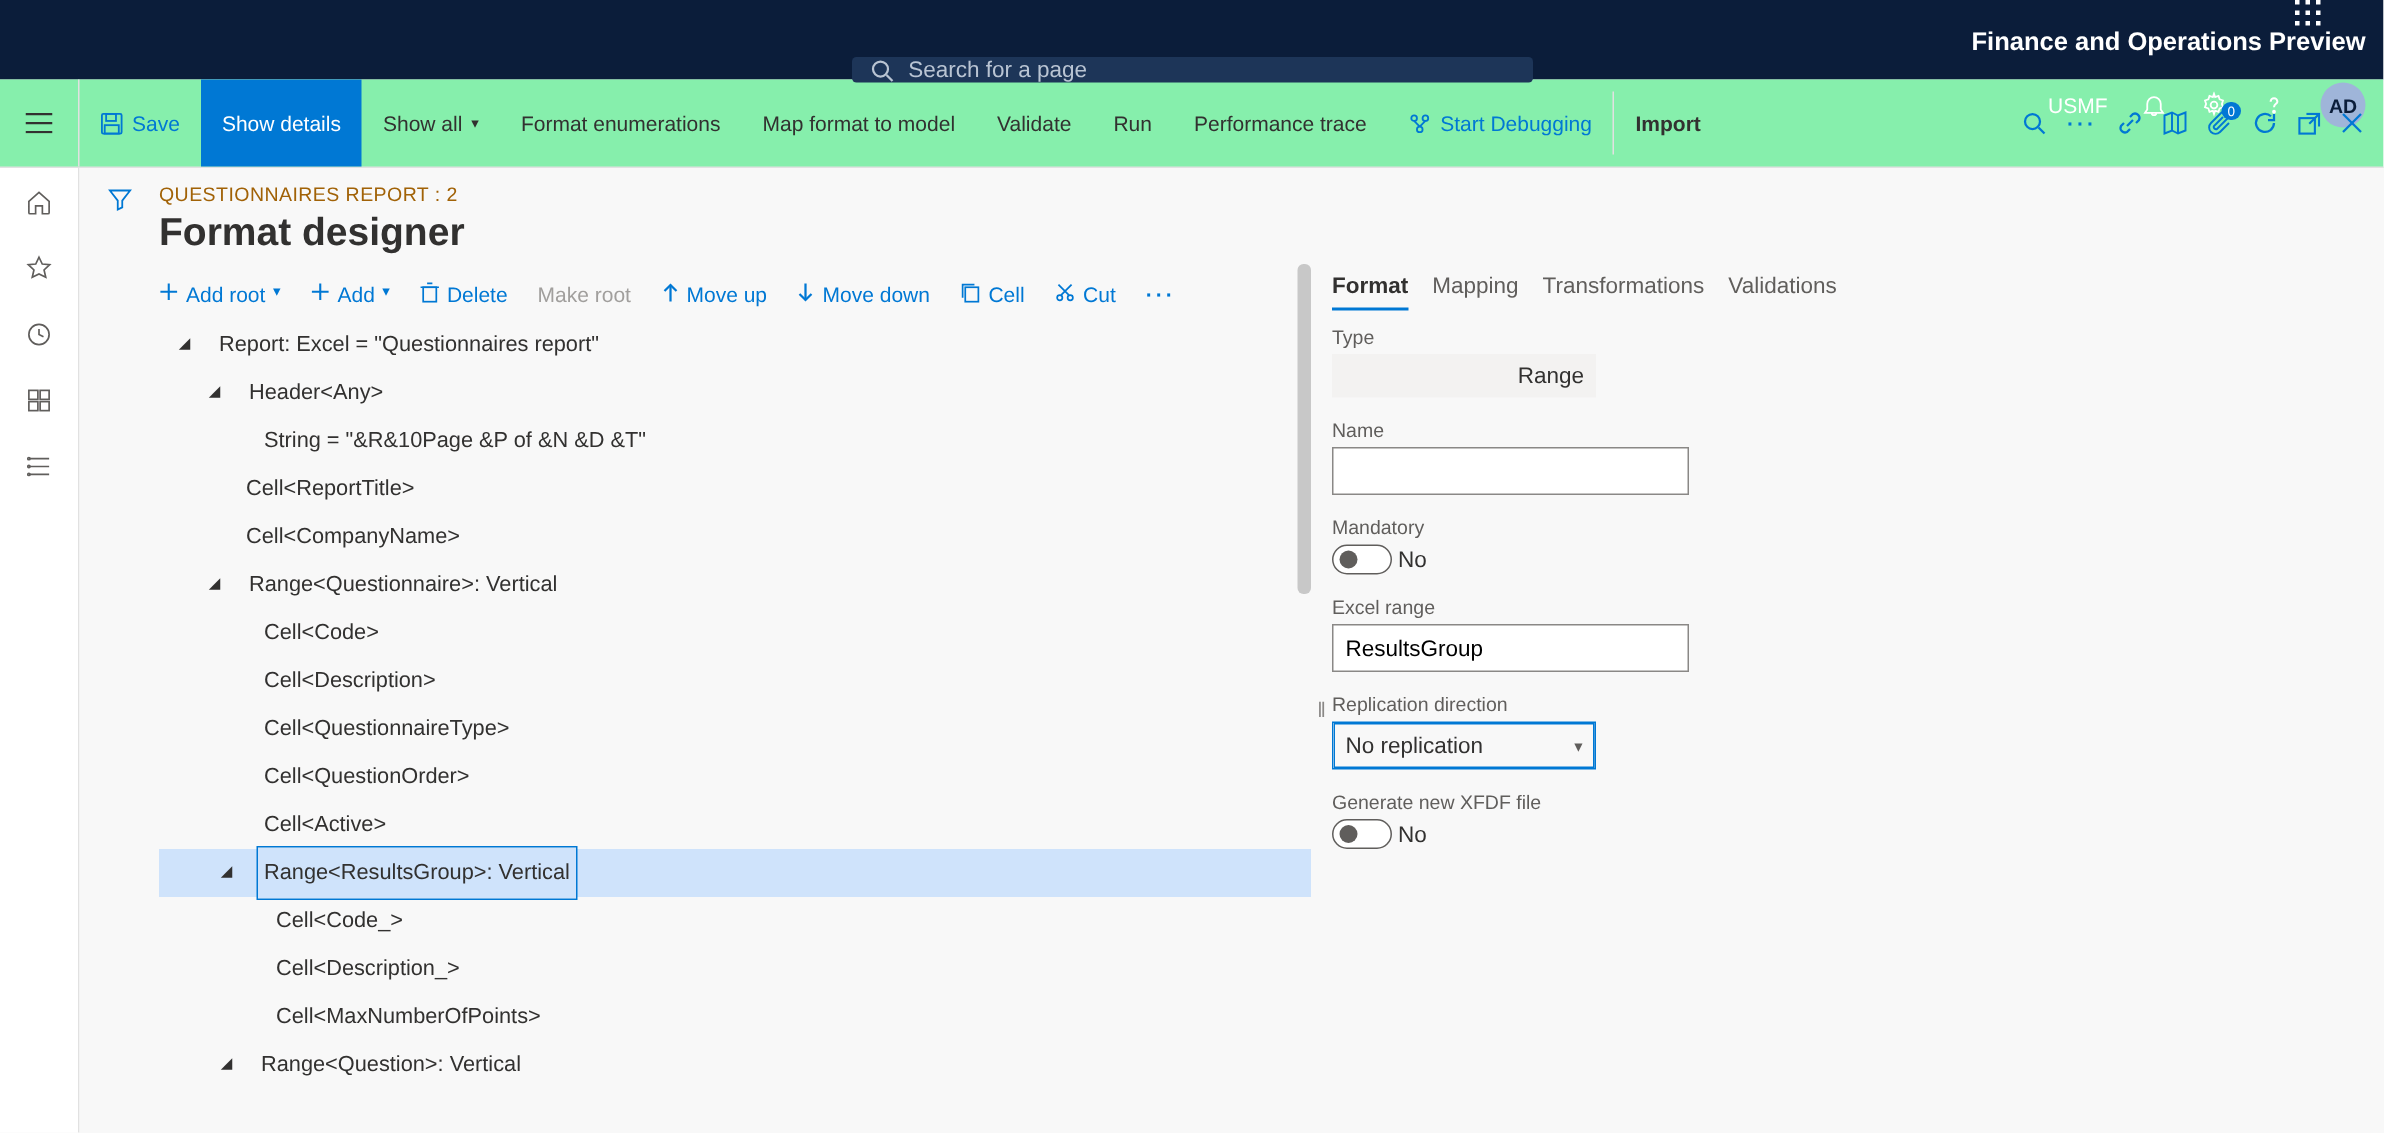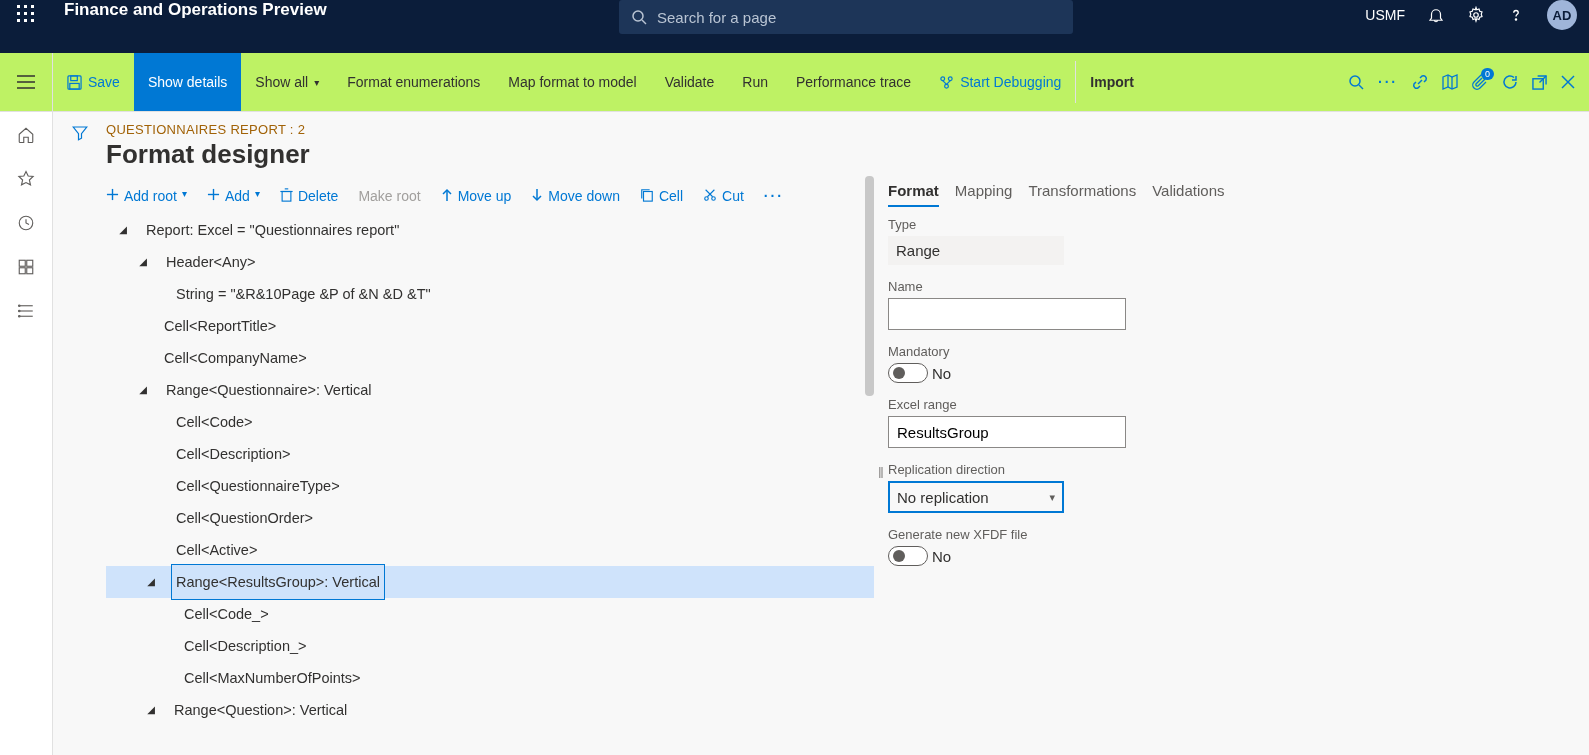--- a/index.html
+++ b/index.html
@@ -1,32 +1,32 @@
 <!DOCTYPE html>
 <html><head>
 <meta charset="utf-8">
 <style>
 * { box-sizing: border-box; margin: 0; padding: 0; }
 body { font-family: "Segoe UI", Arial, sans-serif; font-size: 14px; color: #323130; background: #f8f8f8; width: 1589px; height: 755px; overflow: hidden; }
 
 
-.topbar { height: 53px; background: #0b1d3a; color: #fff; display: flex; align-items: flex-start; padding: 0 12px; }
+.topbar { height: 53px; background: #0b1d3a; color: #fff; display: flex; align-items: flex-end; padding: 0 12px; flex-direction: column; }
 .topbar .waffle { width: 28px; height: 28px; display: flex; align-items: center; justify-content: center; margin-right: 24px; }
 .topbar .brand { font-size: 17px; font-weight: 600; }
 .searchbox { margin-left: auto; margin-right: auto; width: 454px; height: 34px; background: #1d3558; border-radius: 3px; display: flex; align-items: center; padding: 0 12px; color: #b9c4d3; }
 .searchbox svg { margin-right: 10px; }
 .searchbox input { flex: 1; background: transparent; border: none; outline: none; color: #fff; font-size: 15px; }
 .searchbox input::placeholder { color: #b9c4d3; }
 .tb-right { display: flex; align-items: center; gap: 22px; }
 .tb-right .company { font-size: 14px; }
 .tb-right .icon { color: #fff; display:flex; align-items:center; justify-content:center; }
 .avatar { width: 30px; height: 30px; border-radius: 50%; background: #9fb5d9; color: #0b1d3a; display: flex; align-items: center; justify-content: center; font-size: 13px; font-weight: 600; }
 
 
-.cmdbar-wrap { display: flex; height: 59px; border-bottom: 1px solid #e1e1e1; background: #bef264; }
+.cmdbar-wrap { display: flex; height: 59px; border-bottom: 1px solid #e1e1e1; background: #86efac; }
 .cmdbar-left { width: 53px; display:flex; align-items:center; justify-content:center; border-right:1px solid #e1e1e1; }
 .cmdbar { flex:1; display:flex; align-items:stretch; }
 .cmd-item { display:flex; align-items:center; padding:0 14px; font-size:14px; cursor:pointer; gap:6px; }
 .cmd-item.save { color:#0078d4; }
 .cmd-item.primary { background:#0078d4; color:#fff; }
 .cmd-item .chev { font-size:10px; }
 .cmd-sep { width:1px; background:#e1e1e1; margin:8px 0; }
 .cmd-item.debug { color:#0078d4; }
 .cmd-item.import { font-weight:600; }
 .cmdbar-right { display:flex; align-items:center; gap:14px; padding:0 14px; }
@@ -66,21 +66,21 @@
 .tree-row.sel .label { outline:1px solid #0078d4; background:#cfe3fb; padding:1px 4px; }
 .tree-row .label { padding:1px 2px; }
 
 
 .tabs { display:flex; gap:16px; border-bottom:none; margin-bottom:10px;}
 .tabs .tab { font-size:15px; color:#605e5c; padding:6px 0; cursor:pointer; }
 .tabs .tab.active { color:#323130; font-weight:600; border-bottom:2px solid #0078d4; }
 
 .field { margin:8px 0 14px 0; }
 .field .flabel { font-size:13px; color:#605e5c; margin-bottom:4px; display:block; }
-.field .ro { background:#f3f2f1; padding:6px 8px; width:176px; font-size:15px; }
+.field .ro { background:#f3f2f1; padding:6px 8px; width:176px; font-size:15px;text-align:right; }
 .field input[type=text]{ width:238px; height:32px; border:1px solid #8a8886; padding:0 8px; font-size:15px; outline:none; }
 .field .select { width:176px; height:32px; border:1px solid #0078d4; display:flex; align-items:center; justify-content:space-between; padding:0 8px; font-size:15px; box-shadow:0 0 0 1px #0078d4 inset;}
 .toggle-row { display:flex; align-items:center; gap:4px; }
 .toggle { width:40px; height:20px; border:1px solid #605e5c; border-radius:10px; position:relative; background:#fff; }
 .toggle .knob { width:12px; height:12px; border-radius:50%; background:#605e5c; position:absolute; top:3px; left:4px; }
 .toggle-label { font-size:15px; }
 
 svg { display:block; }
 </style>
 </head>

